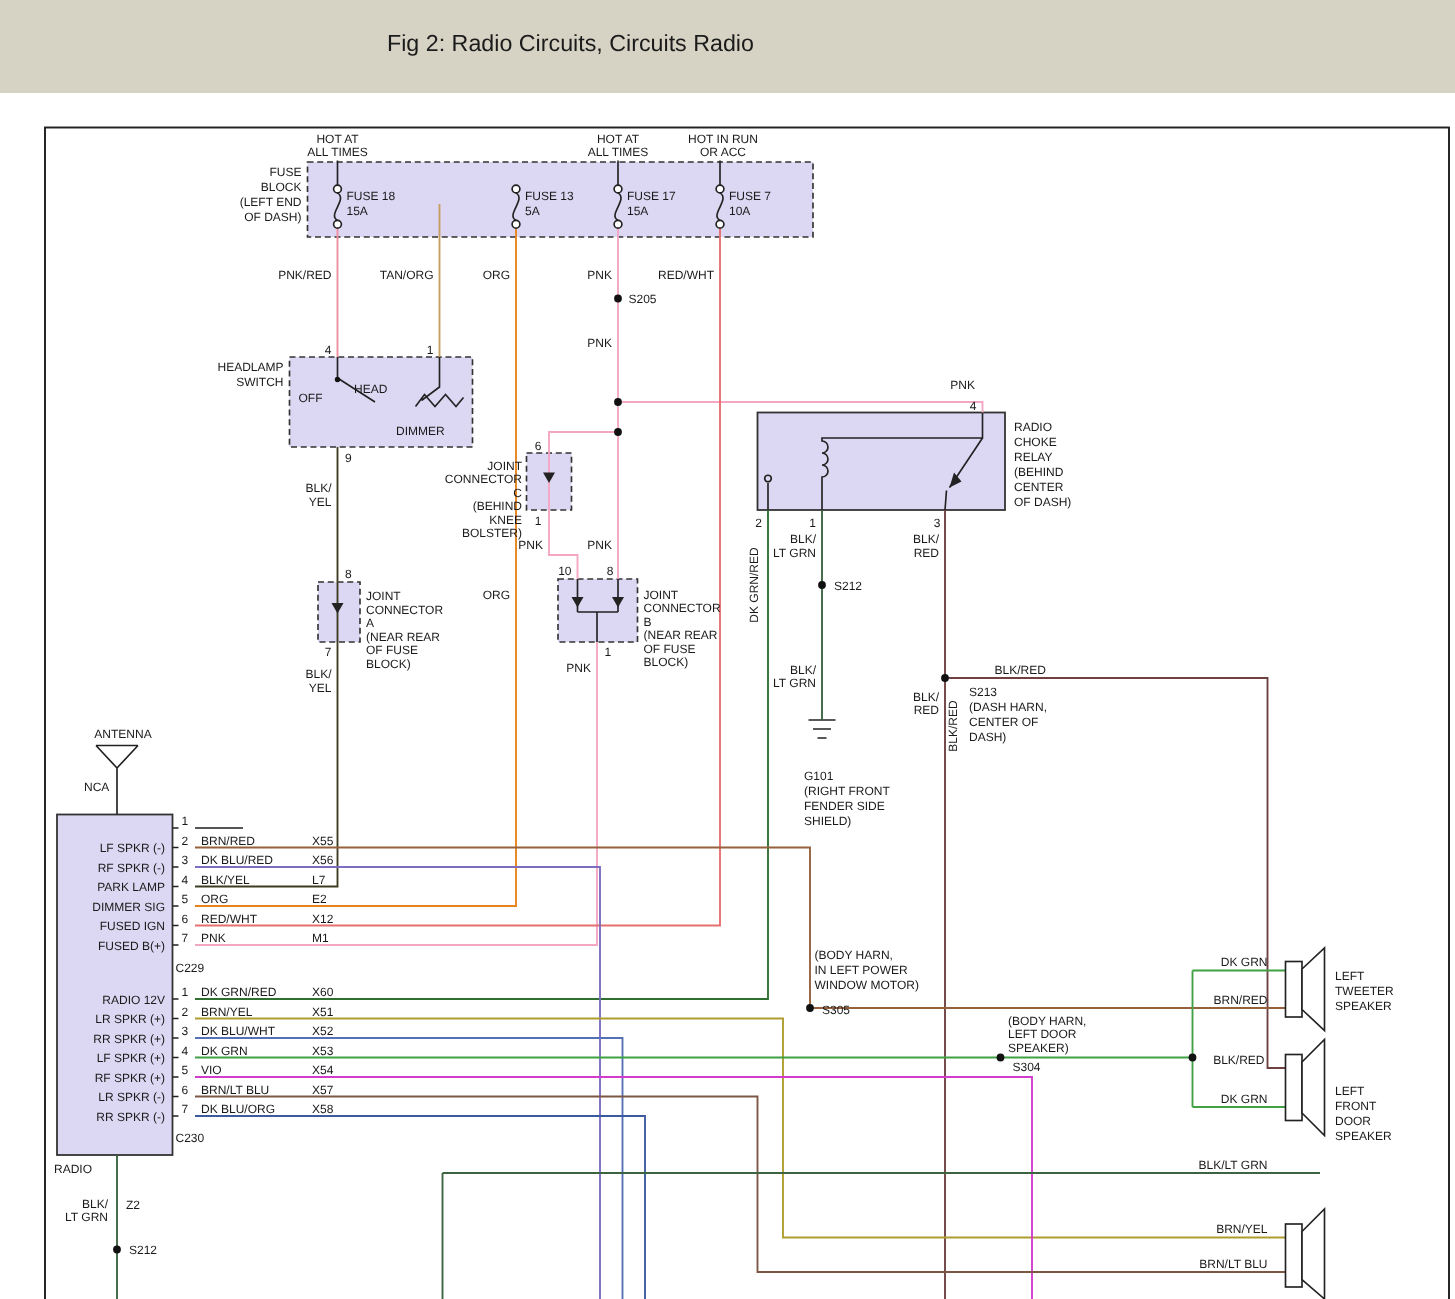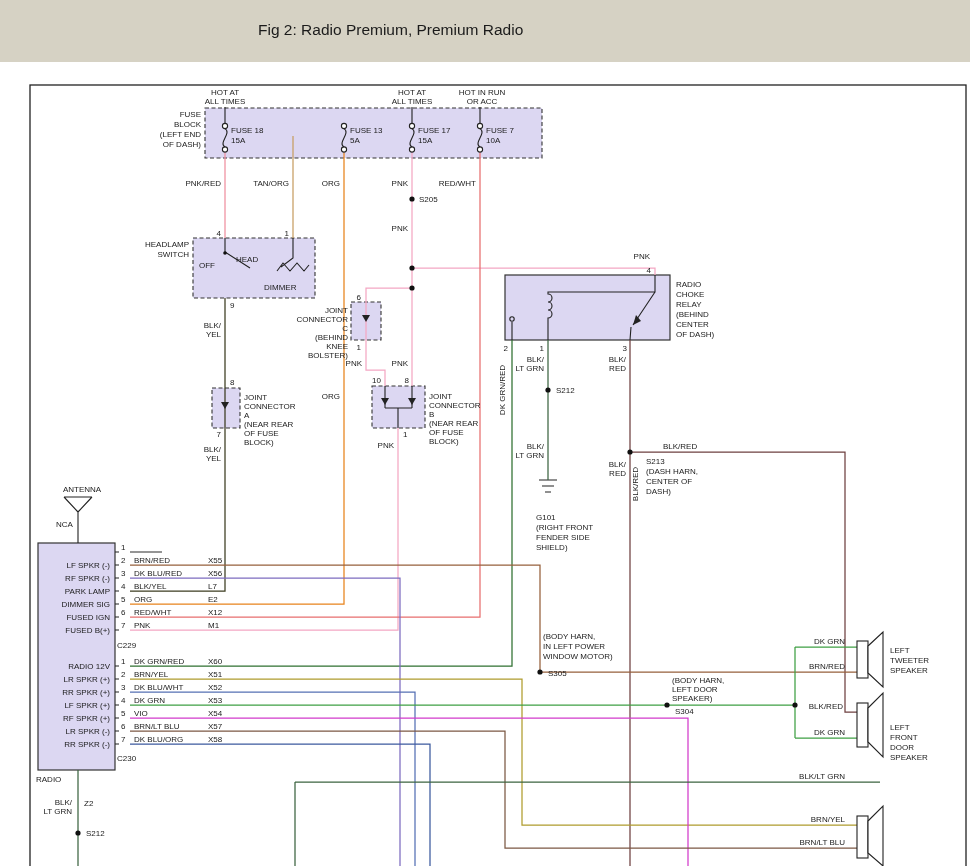--- a/index.html
+++ b/index.html
@@ -16,21 +16,21 @@
   .dot{fill:#111}
   .tri{fill:#222}
   .spk{fill:#fff;stroke:#222;stroke-width:1.1}
   .fuse{fill:#fff;stroke:#222;stroke-width:1.1}
   .brd{fill:#ffffff;stroke:#222;stroke-width:1.3}
 </style>
 </head>
 <body>
 
 <div class="hdr">
-  <span>Fig 2: Radio Premium, Premium Radio</span>
+  <span>Fig 2: Radio Circuits, Circuits Radio</span>
 </div>
 
 <svg width="970" height="866" viewBox="0 0 970 866">
 
   <rect x="30" y="85" width="936" height="795" class="brd"></rect>
 
   <rect x="205" y="108" width="337" height="50" class="bxd" fill="#dcd7f2"></rect>
   <rect x="193" y="238" width="122" height="60" class="bxd" fill="#dcd7f2"></rect>
   <rect x="351" y="302" width="30" height="38" class="bxd" fill="#dcd7f2"></rect>
   <rect x="212" y="388" width="28" height="40" class="bxd" fill="#dcd7f2"></rect>

